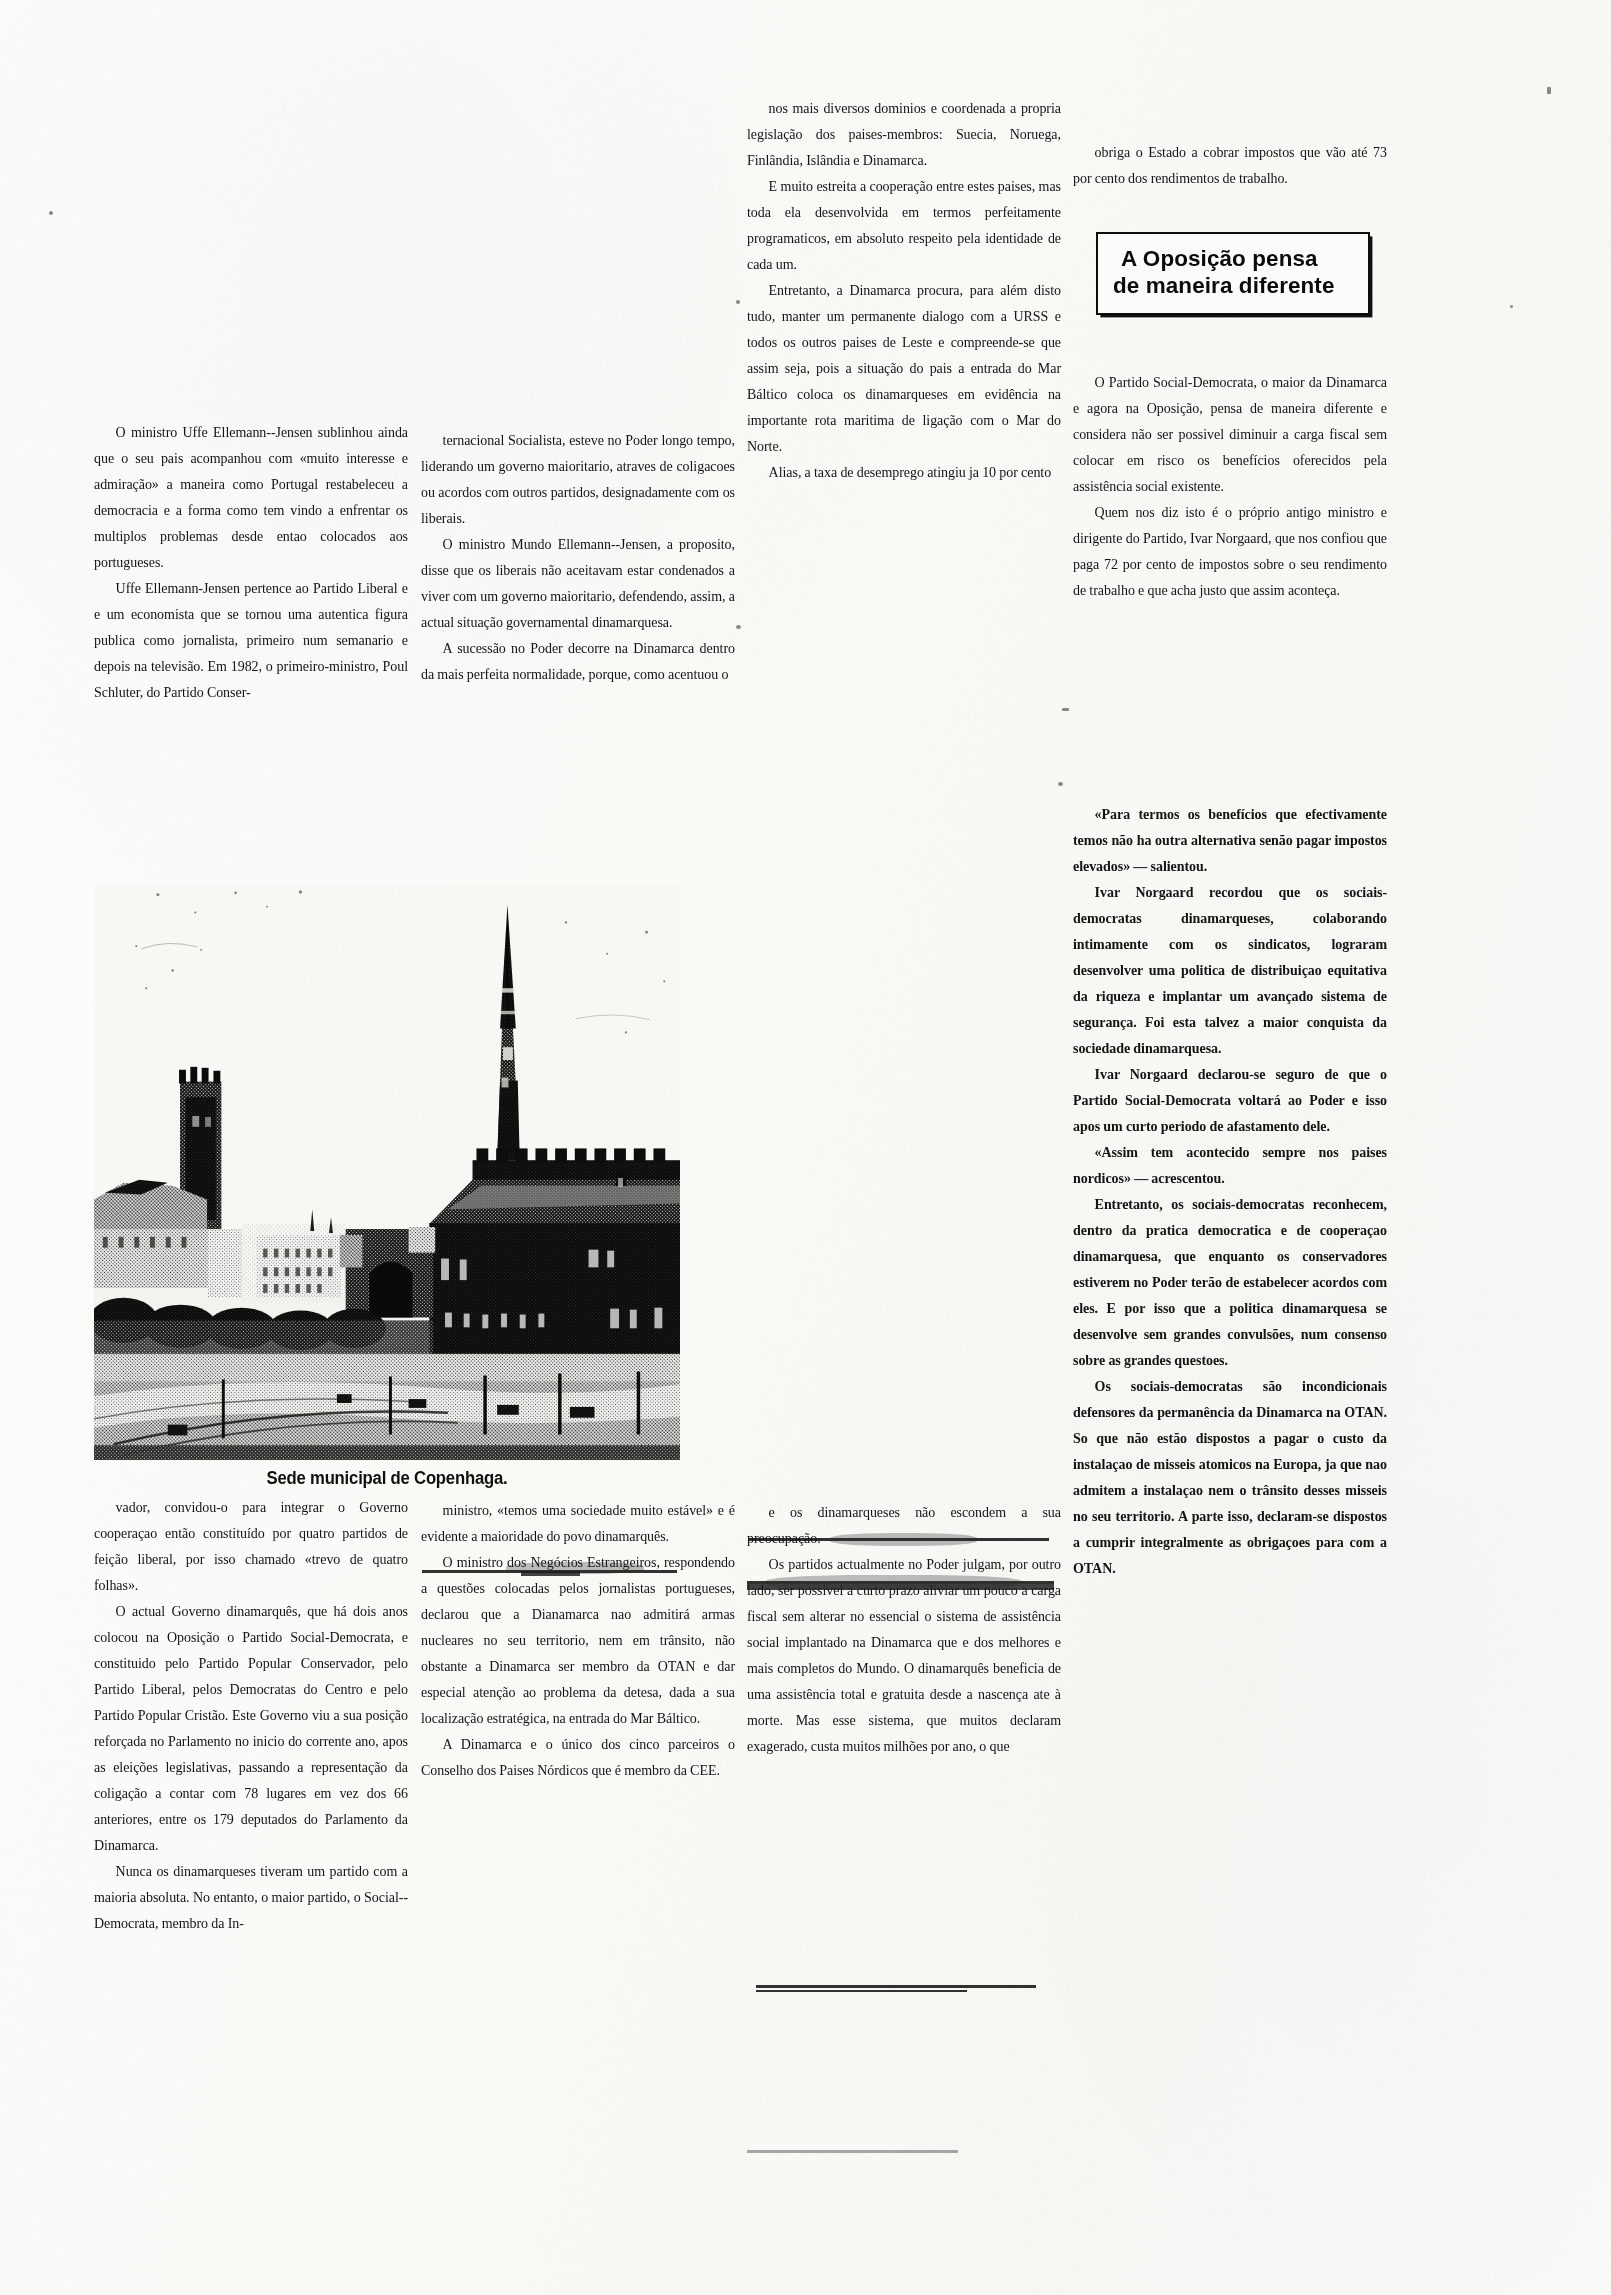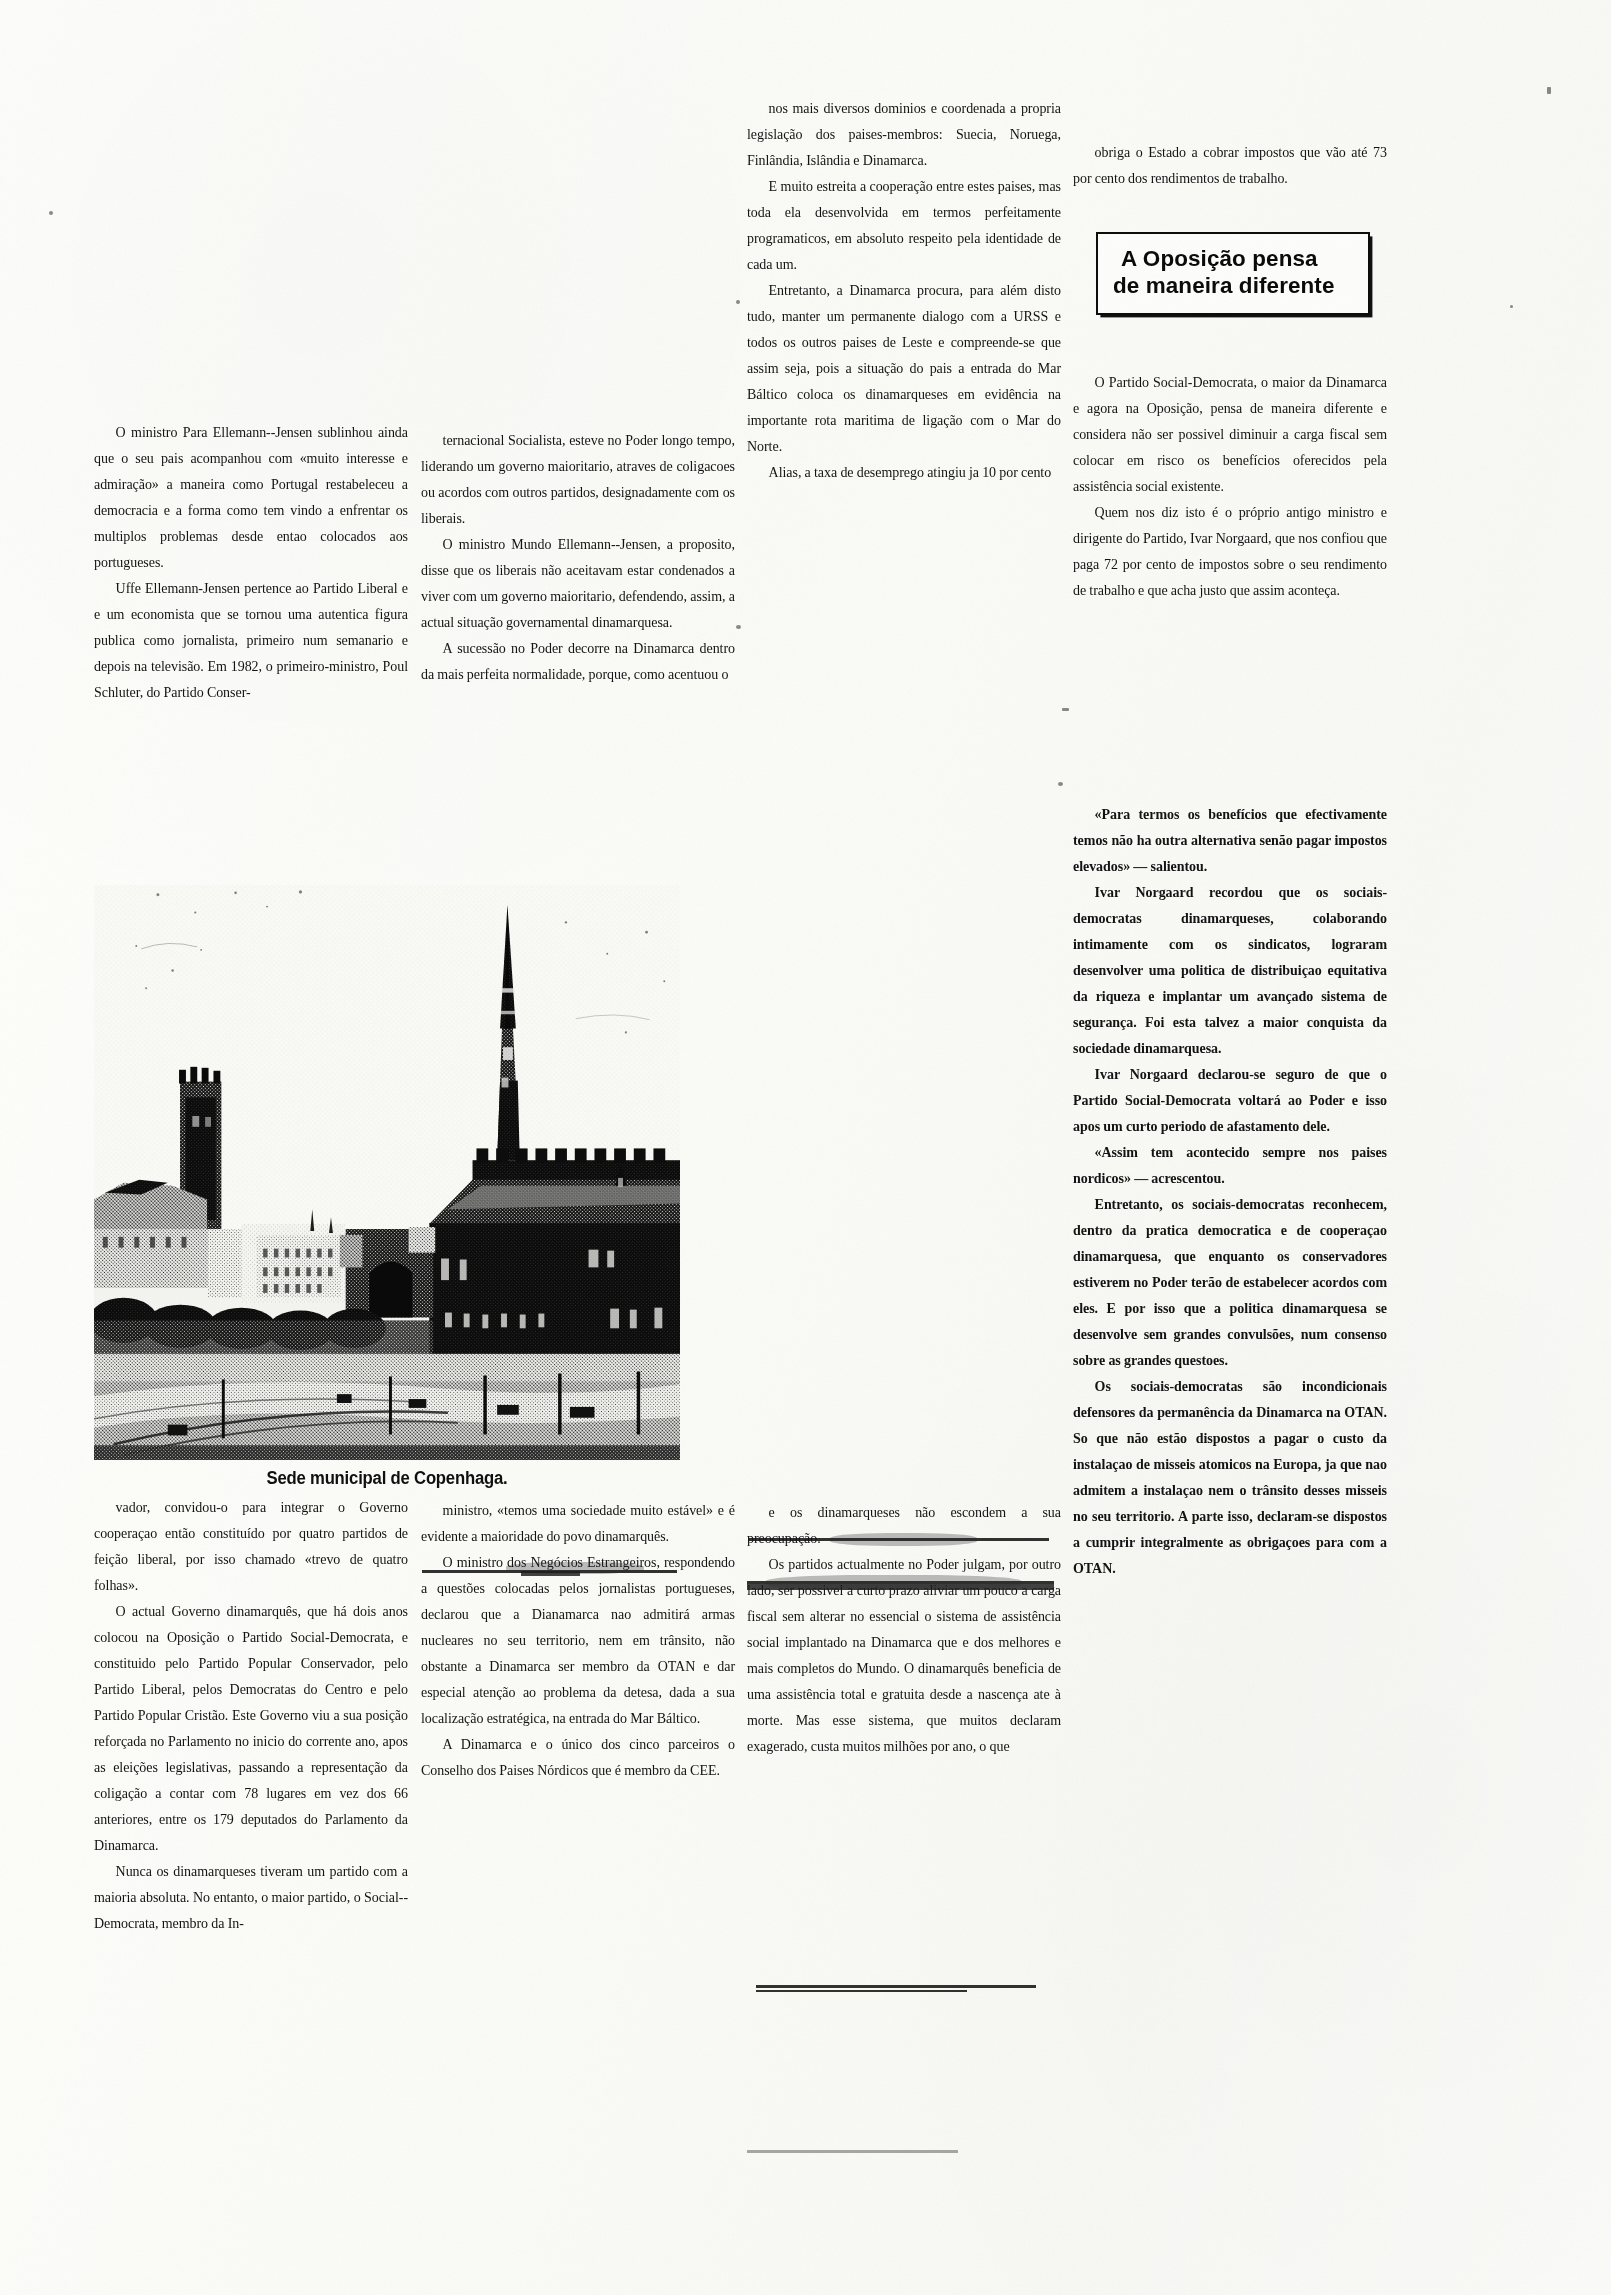--- a/index.html
+++ b/index.html
@@ -148,21 +148,21 @@
 </head>
 <body>
 
 <div id="page">
 
   <div class="col" id="col1">
     
   </div>
 
   <div class="col" id="blk-c1a" style="left: 94px; top: 420px;">
-      <p>O ministro Para Ellemann--Jensen sublinhou ainda que o seu pais acompanhou com «muito interesse e admiração» a maneira como Portugal restabeleceu a democracia e a forma como tem vindo a enfrentar os multiplos problemas desde entao colocados aos portugueses.</p>
+      <p>O ministro Uffe Ellemann--Jensen sublinhou ainda que o seu pais acompanhou com «muito interesse e admiração» a maneira como Portugal restabeleceu a democracia e a forma como tem vindo a enfrentar os multiplos problemas desde entao colocados aos portugueses.</p>
       <p>Uffe Ellemann-Jensen pertence ao Partido Liberal e e um economista que se tornou uma autentica figura publica como jornalista, primeiro num semanario e depois na televisão. Em 1982, o primeiro-ministro, Poul Schluter, do Partido Conser-</p>
     </div>
   <div class="col" id="blk-c1b" style="left: 94px; top: 1495px;">
       <p>vador, convidou-o para integrar o Governo cooperaçao então constituído por quatro partidos de feição liberal, por isso chamado «trevo de quatro folhas».</p>
       <p>O actual Governo dinamarquês, que há dois anos colocou na Oposição o Partido Social-Democrata, e constituido pelo Partido Popular Conservador, pelo Partido Liberal, pelos Democratas do Centro e pelo Partido Popular Cristão. Este Governo viu a sua posição reforçada no Parlamento no inicio do corrente ano, apos as eleições legislativas, passando a representação da coligação a contar com 78 lugares em vez dos 66 anteriores, entre os 179 deputados do Parlamento da Dinamarca.</p>
       <p>Nunca os dinamarqueses tiveram um partido com a maioria absoluta. No entanto, o maior partido, o Social--Democrata, membro da In-</p>
     </div>
   <div class="col" id="blk-c2a" style="left: 421px; top: 428px;">
       <p>ternacional Socialista, esteve no Poder longo tempo, liderando um governo maioritario, atraves de coligacoes ou acordos com outros partidos, designadamente com os liberais.</p>
       <p>O ministro Mundo Ellemann--Jensen, a proposito, disse que os liberais não aceitavam estar condenados a viver com um governo maioritario, defendendo, assim, a actual situação governamental dinamarquesa.</p>

